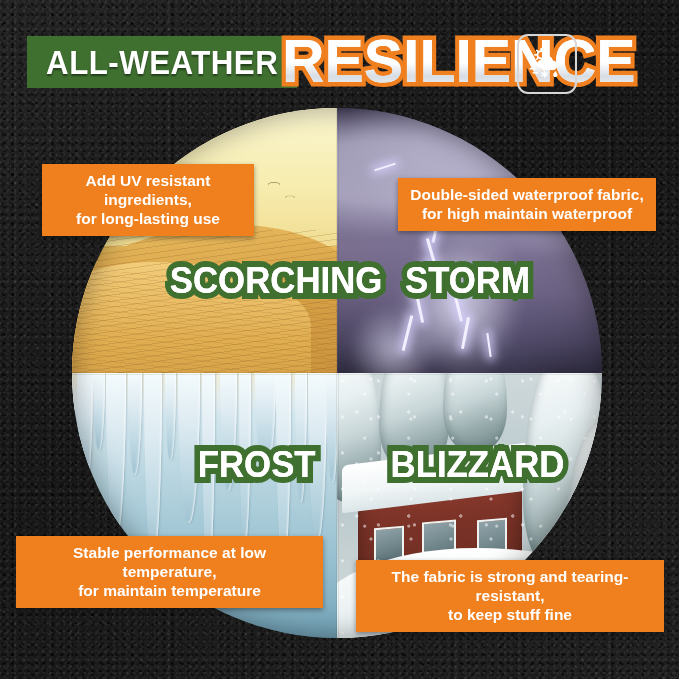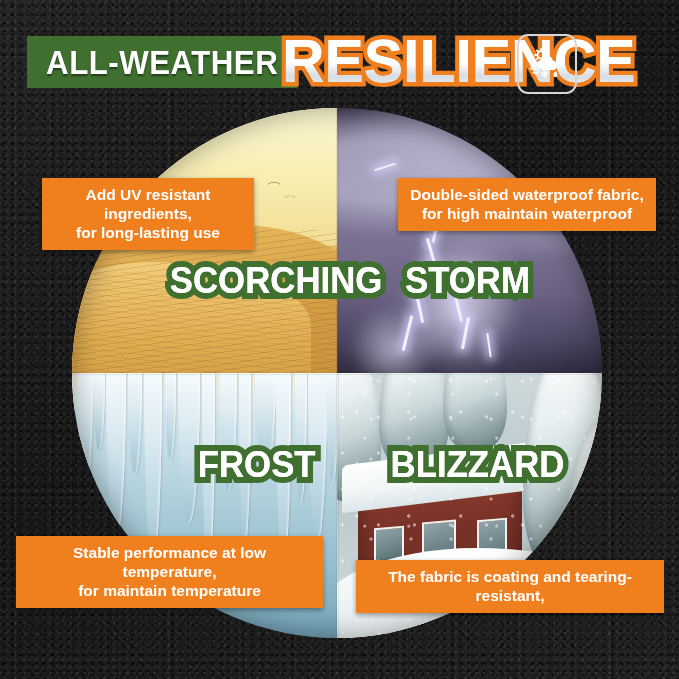--- a/index.html
+++ b/index.html
@@ -226,21 +226,21 @@
   }
 
   
   .cap{
     position:absolute;background:#f07f1e;color:#fff;
     font-size:15.5px;line-height:19px;font-weight:600;
     text-align:center;padding:7px 10px 8px;
     box-shadow:0 2px 5px rgba(0,0,0,.4);
     font-family:"Liberation Sans",sans-serif;
   }
-  .cap-tl{left:42px;top:178px;width:192px;text-align:center;}
+  .cap-tl{left:42px;top:164px;width:192px;text-align:center;}
   .cap-tr{left:398px;top:178px;width:238px;}
   .cap-bl{left:16px;top:536px;width:287px;}
   .cap-br{left:356px;top:560px;width:288px;}
 </style>
 </head>
 <body>
 
 <div class="stage">
 
   <div class="bg-noise"></div>
@@ -378,16 +378,17 @@
     <div>Double-sided waterproof fabric,</div>
     <div>for high maintain waterproof</div>
   </div>
 
   <div class="cap cap-bl">
     <div>Stable performance at low temperature,</div>
     <div>for maintain temperature</div>
   </div>
 
   <div class="cap cap-br">
-    <div>The fabric is coating and tearing-resistant,</div>
+    <div>The fabric is strong and tearing-resistant,</div>
+    <div>to keep stuff fine</div>
   </div>
 
 </div>
 
 </body></html>

